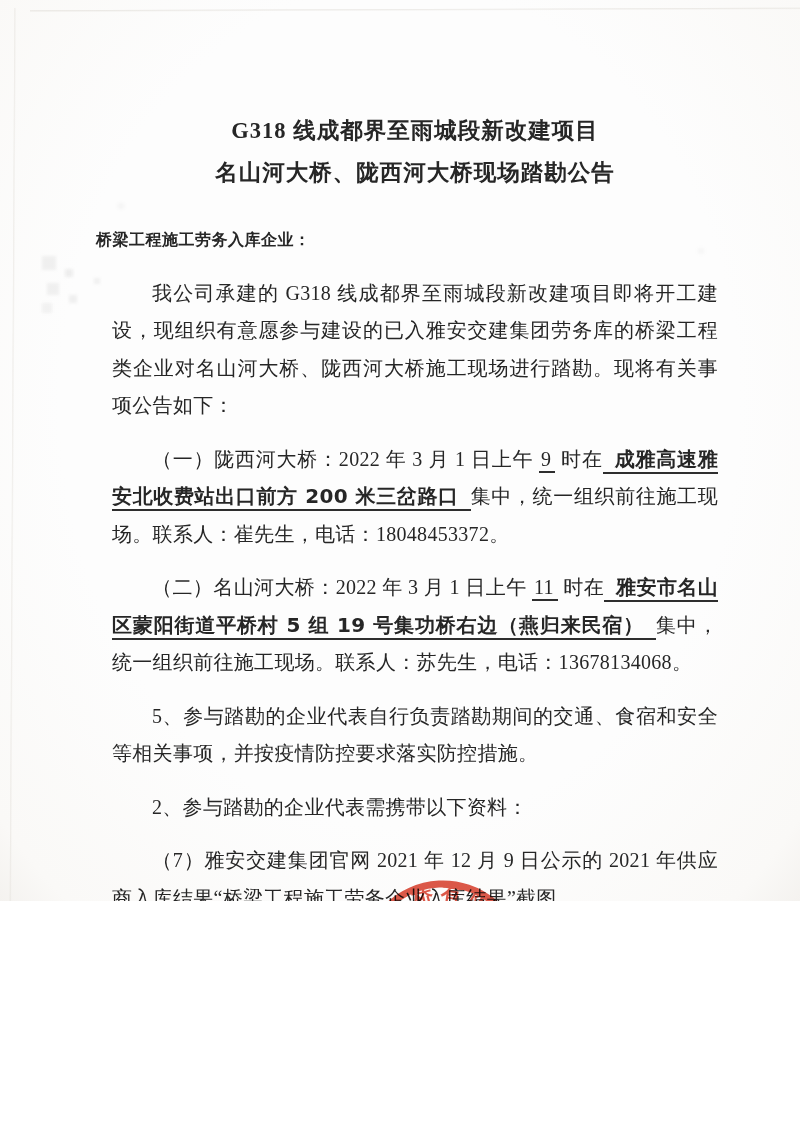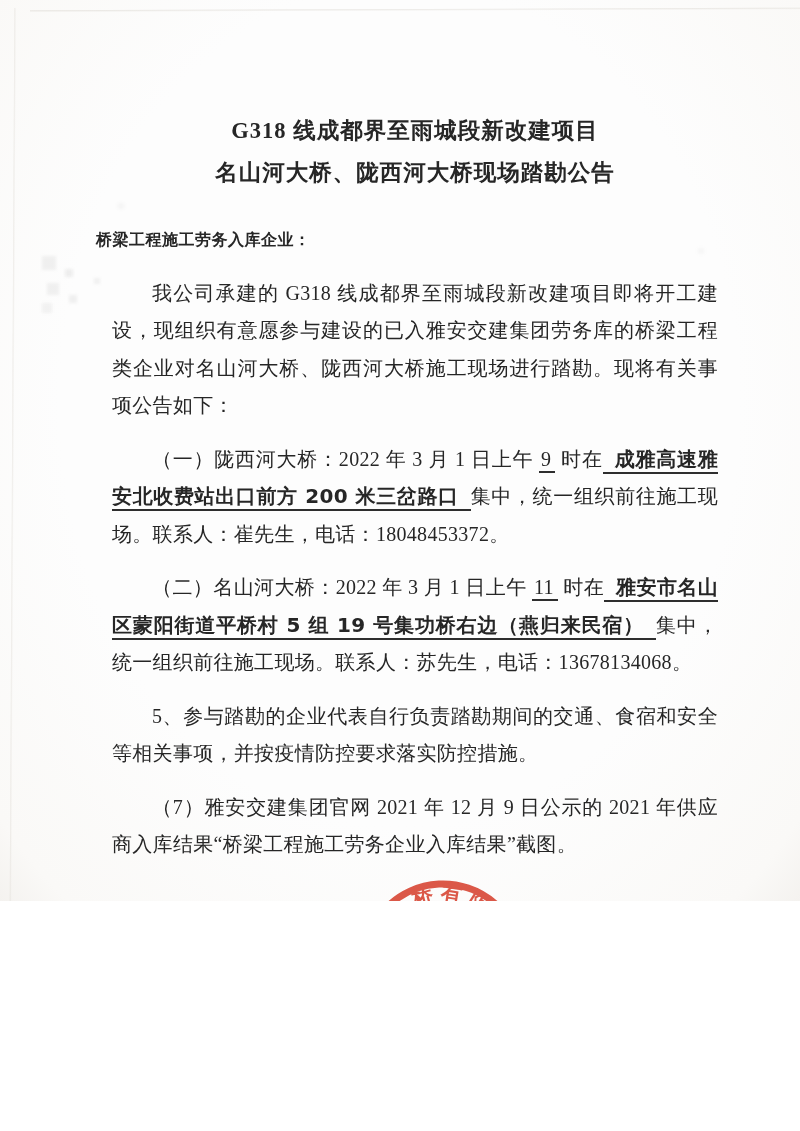--- a/index.html
+++ b/index.html
@@ -113,20 +113,21 @@
     <p class="salutation">桥梁工程施工劳务入库企业：</p>
 
     <p class="para">我公司承建的 G318 线成都界至雨城段新改建项目即将开工建设，现组织有意愿参与建设的已入雅安交建集团劳务库的桥梁工程类企业对名山河大桥、陇西河大桥施工现场进行踏勘。现将有关事项公告如下：</p>
 
 
     <p class="para"><span>（一）陇西河大桥：2022 年 3 月 1 日上午 </span><span class="fill-num">9</span><span> 时在</span><span class="fill-loc">成雅高速雅安北收费站出口前方 200 米三岔路口</span><span>集中，统一组织前往施工现场。联系人：崔先生，电话：18048453372。</span></p>
 
     <p class="para"><span>（二）名山河大桥：2022 年 3 月 1 日上午 </span><span class="fill-num">11</span><span> 时在</span><span class="fill-loc">雅安市名山区蒙阳街道平桥村 5 组 19 号集功桥右边（燕归来民宿）</span><span>集中，统一组织前往施工现场。联系人：苏先生，电话：13678134068。</span></p>
 
     <p class="para">5、参与踏勘的企业代表自行负责踏勘期间的交通、食宿和安全等相关事项，并按疫情防控要求落实防控措施。</p>
+    <p class="para">2、参与踏勘的企业代表需携带以下资料：</p>
     <p class="para">（7）雅安交建集团官网 2021 年 12 月 9 日公示的 2021 年供应商入库结果“桥梁工程施工劳务企业入库结果”截图。</p>
   </div>
 
   <div class="sig-company">四川康藏路桥有限责任公司</div>
   <div class="sig-date">2022 年 2 月 28 日</div>
 
   <svg class="seal" viewBox="0 0 220 220" aria-hidden="true">
     <defs>
       <path id="sealTopArc" d="M 57.4 142.9 A 62 62 0 1 1 162.6 142.9" fill="none"></path>
       <path id="sealBottomArc" d="M 61.9 158.1 A 68 68 0 0 0 158.1 158.1" fill="none"></path>

